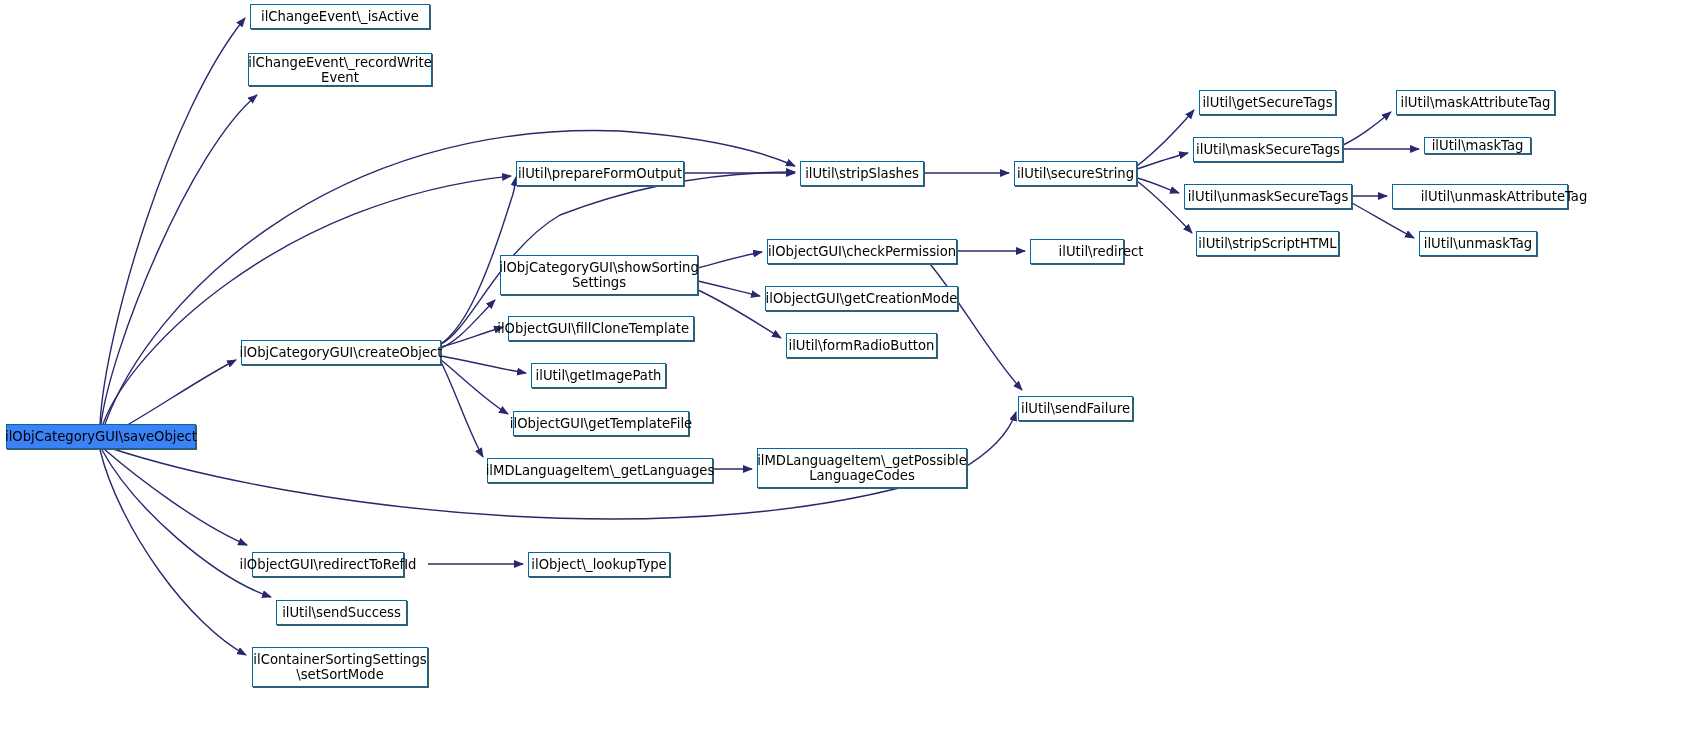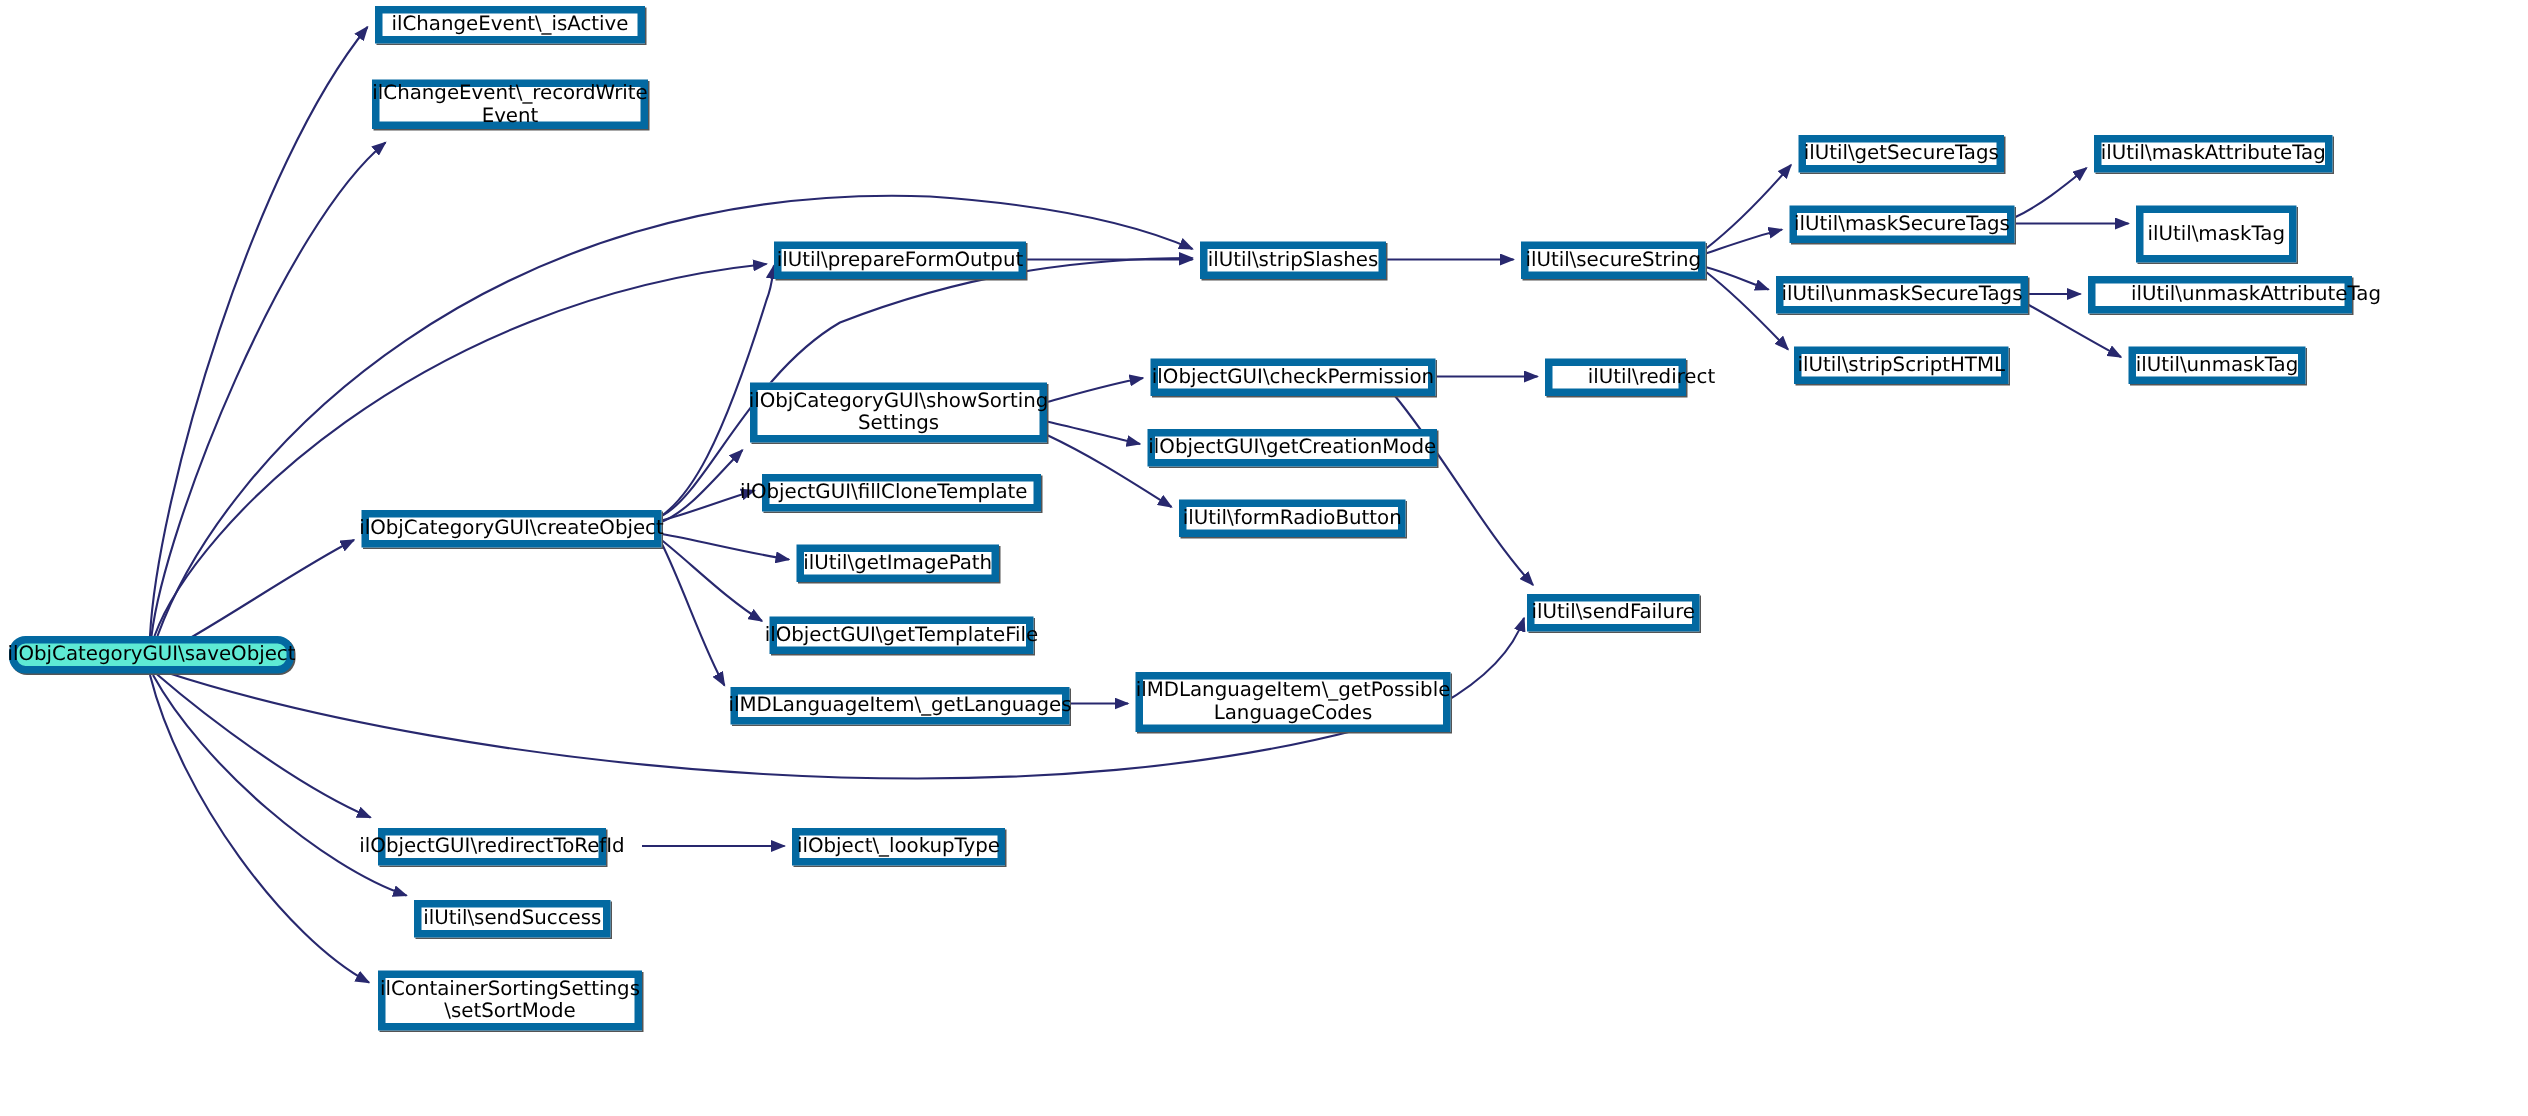--- a/index.html
+++ b/index.html
@@ -19,36 +19,35 @@
     position: absolute;
     left: 0;
     top: 0;
     width: 1685px;
     height: 744px;
     pointer-events: none;
   }
   .node {
     position: absolute;
     box-sizing: border-box;
-    border: 5px solid #0369a1;
+    border: 1px solid #0369a1;
     background: #ffffff;
     color: #000000;
     display: flex;
     align-items: center;
     justify-content: center;
     text-align: center;
     font-size: 13.2px;
     line-height: 15px;
     letter-spacing: 0px;
     white-space: pre-line;
     box-shadow: 1px 1px 0 0 #555555;
   }
   .node.root {
-    background: #5eead4;
-    border-radius: 11px;
+    background: #3b82f6;
   }
   .node-label {
     display: block;
     padding: 0 4px;
   }
 </style>
 </head>
 <body>
 
 <div id="canvas">
@@ -100,21 +99,21 @@
       <div class="node" style="left: 248px; top: 53px; width: 184px; height: 33px;"><span class="node-label">ilChangeEvent\_recordWrite
 Event</span></div>
       <div class="node" style="left: 516px; top: 161px; width: 168px; height: 25px;"><span class="node-label">ilUtil\prepareFormOutput</span></div>
       <div class="node" style="left: 800px; top: 161px; width: 124px; height: 25px;"><span class="node-label">ilUtil\stripSlashes</span></div>
       <div class="node" style="left: 1014px; top: 161px; width: 123px; height: 25px;"><span class="node-label">ilUtil\secureString</span></div>
       <div class="node" style="left: 1199px; top: 90px; width: 137px; height: 25px;"><span class="node-label">ilUtil\getSecureTags</span></div>
       <div class="node" style="left: 1193px; top: 137px; width: 150px; height: 25px;"><span class="node-label">ilUtil\maskSecureTags</span></div>
       <div class="node" style="left: 1184px; top: 184px; width: 168px; height: 25px;"><span class="node-label">ilUtil\unmaskSecureTags</span></div>
       <div class="node" style="left: 1196px; top: 231px; width: 143px; height: 25px;"><span class="node-label">ilUtil\stripScriptHTML</span></div>
       <div class="node" style="left: 1396px; top: 90px; width: 159px; height: 25px;"><span class="node-label">ilUtil\maskAttributeTag</span></div>
-      <div class="node" style="left: 1424px; top: 137px; width: 107px; height: 38px;"><span class="node-label">ilUtil\maskTag</span></div>
+      <div class="node" style="left: 1424px; top: 137px; width: 107px; height: 17px;"><span class="node-label">ilUtil\maskTag</span></div>
       <div class="node" style="left: 1392px; top: 184px; width: 176px; height: 25px; padding-left: 48px;"><span class="node-label">ilUtil\unmaskAttributeTag</span></div>
       <div class="node" style="left: 1419px; top: 231px; width: 118px; height: 25px;"><span class="node-label">ilUtil\unmaskTag</span></div>
       <div class="node" style="left: 500px; top: 255px; width: 198px; height: 40px;"><span class="node-label">ilObjCategoryGUI\showSorting
 Settings</span></div>
       <div class="node" style="left: 767px; top: 239px; width: 190px; height: 25px;"><span class="node-label">ilObjectGUI\checkPermission</span></div>
       <div class="node" style="left: 765px; top: 286px; width: 193px; height: 25px;"><span class="node-label">ilObjectGUI\getCreationMode</span></div>
       <div class="node" style="left: 786px; top: 333px; width: 151px; height: 25px;"><span class="node-label">ilUtil\formRadioButton</span></div>
       <div class="node" style="left: 1030px; top: 239px; width: 94px; height: 25px; padding-left: 48px;"><span class="node-label">ilUtil\redirect</span></div>
       <div class="node" style="left: 241px; top: 340px; width: 200px; height: 25px;"><span class="node-label">ilObjCategoryGUI\createObject</span></div>
       <div class="node" style="left: 508px; top: 316px; width: 186px; height: 25px; justify-content: flex-end;"><span class="node-label">ilObjectGUI\fillCloneTemplate</span></div>

